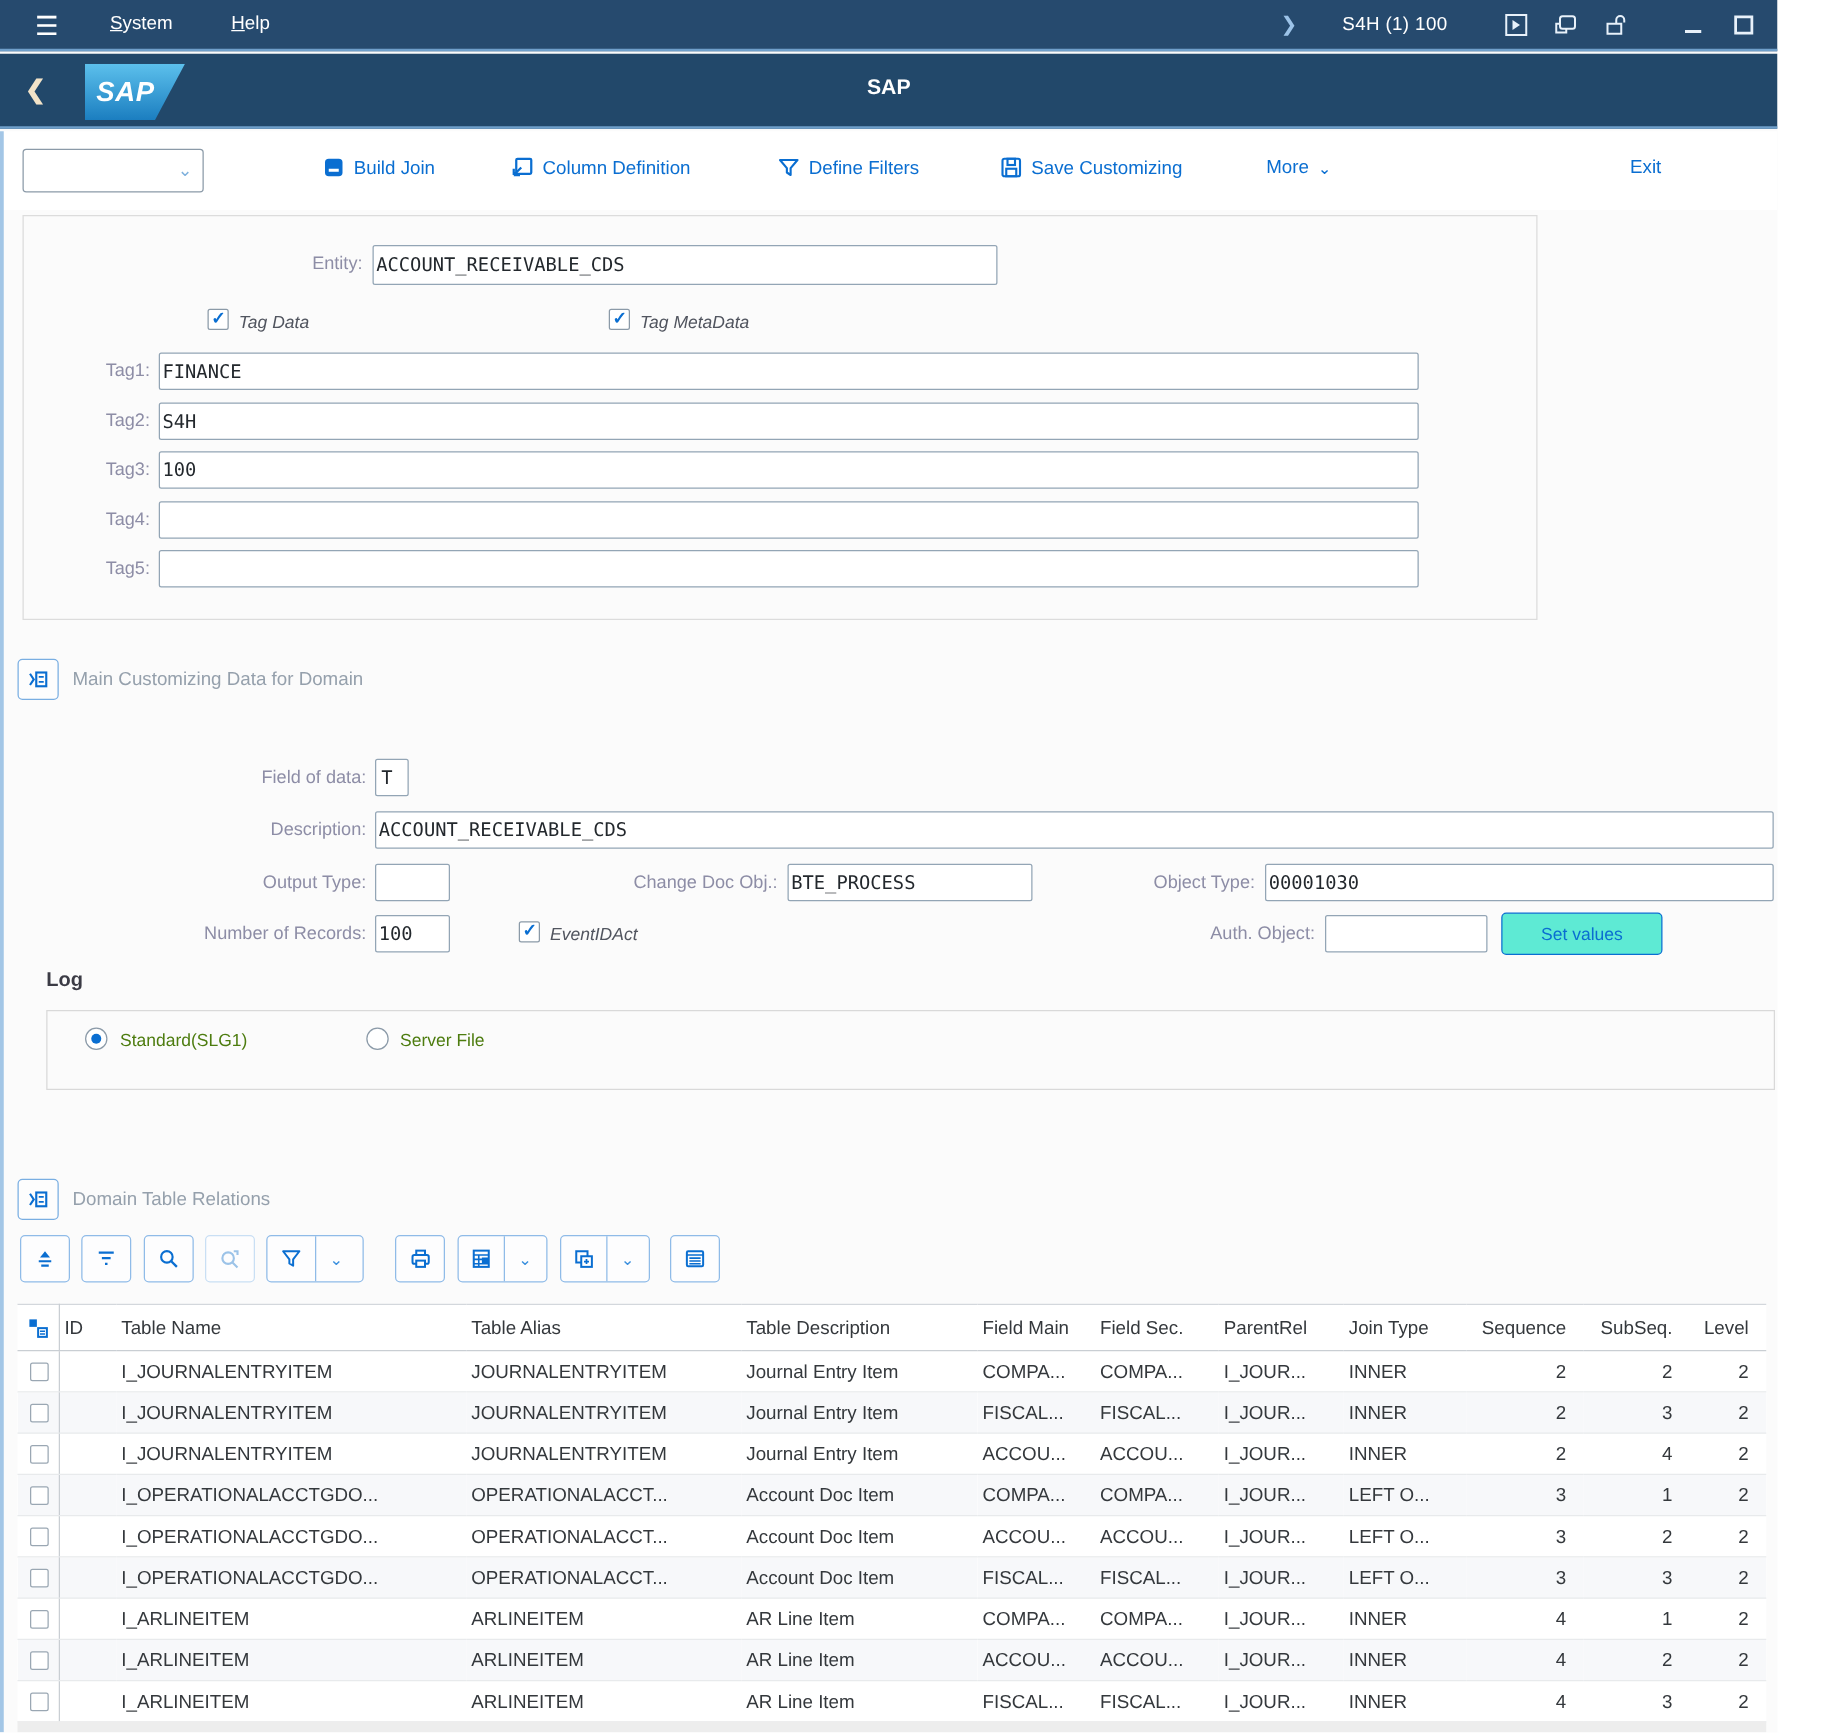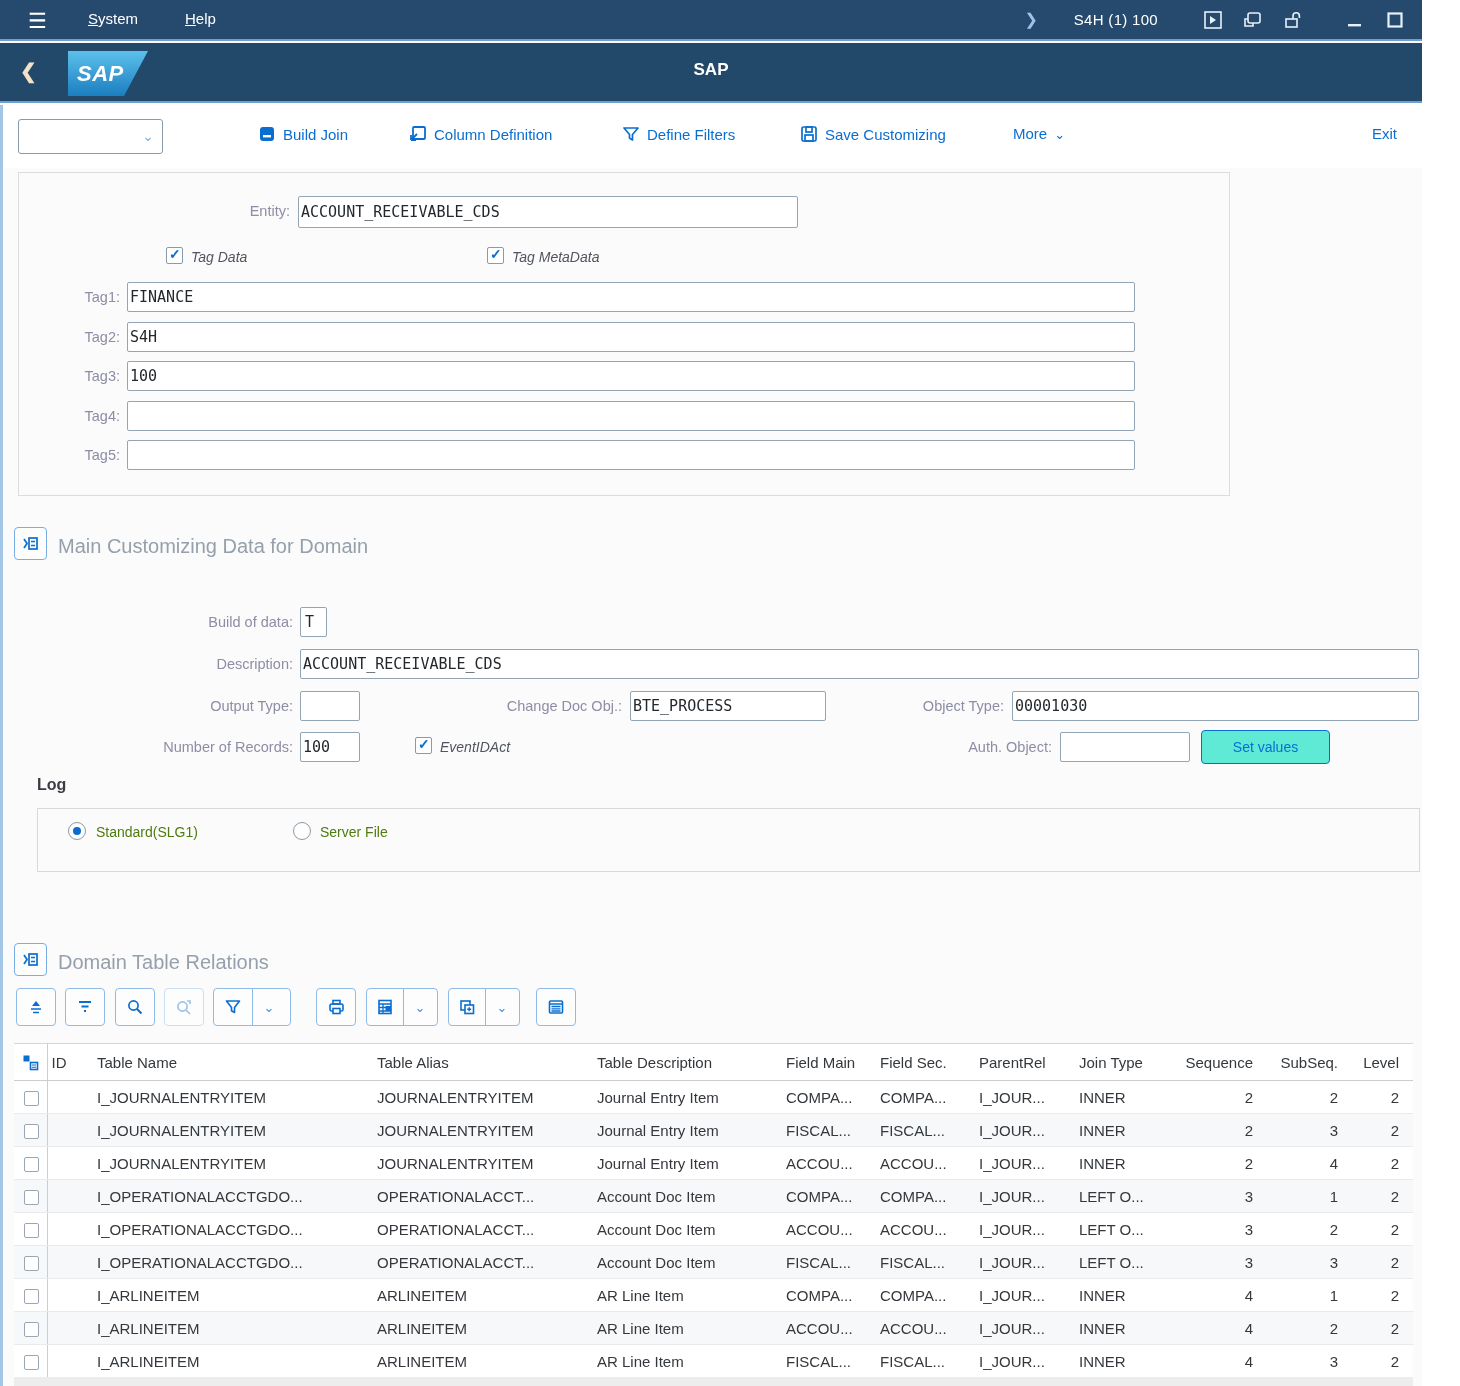--- a/index.html
+++ b/index.html
@@ -44,21 +44,21 @@
   .fld { position:absolute; border:1px solid #93a5b5; border-radius:2px; background:#ffffff; color:#23282d;
          font-family:"DejaVu Sans Mono", monospace; font-size:15px; padding:0 2px; outline:none; }
 
   .cbx { position:absolute; width:17px; height:17px; border:1px solid #8b9aa8; border-radius:2px; background:#fff; }
   .cbx.checked::after { content:"✓"; position:absolute; left:2px; top:-2px; color:#0a6ed1; font-size:14px; font-weight:bold; }
   .cblabel { position:absolute; color:#51555f; font-size:14px;font-style:italic; }
 
   
   .sec-ico { position:absolute; width:33px; height:33px; border:1px solid #79aee2; border-radius:4px; background:#fdfdfd;
              display:flex; align-items:center; justify-content:center; }
-  .sec-title { position:absolute; color:#95a0ac; font-size:20px; }
+  .sec-title { position:absolute; color:#95a0ac; font-size:15px; }
 
   .setvals { position:absolute; border:1px solid #0a6ed1; border-radius:4px; background:#5eead4; color:#0a6ed1;
              font-size:14px; display:flex; align-items:center; justify-content:center; }
 
   
   .log-title { position:absolute; left:37px; top:776px; color:#3b3b45; font-size:16px; font-weight:600; }
   .logbox { position:absolute; left:37px; top:808px; width:1383px; height:64px; border:1px solid #d9d9d9; }
   .radio { position:absolute; width:18px; height:18px; border:1px solid #8b9aa8; border-radius:50%; background:#fff; }
   .radio.checked::after { content:""; position:absolute; left:4px; top:4px; width:8px; height:8px; border-radius:50%; background:#0a6ed1; }
   .rlabel { position:absolute; color:#4d7c0f; font-size:14px; }
@@ -166,21 +166,21 @@
           <rect x="2" y="2" width="14" height="14" rx="1.5" fill="none" stroke="#0a6ed1" stroke-width="1.7"></rect>
           <rect x="6" y="2" width="6" height="5" fill="none" stroke="#0a6ed1" stroke-width="1.7"></rect>
           <rect x="5" y="10" width="8" height="6" fill="none" stroke="#0a6ed1" stroke-width="1.7"></rect>
         </svg>
       <span>Save Customizing</span>
     </div>
     <div class="tbtn" style="left:1013px">
       <span>More</span>
       <span style="font-size:13px;margin-top:-4px">⌄</span>
     </div>
-    <div class="tbtn" style="left:1372px">
+    <div class="tbtn" style="left:1304px">
       <span>Exit</span>
     </div>
   </div>
 
   <div class="left-edge"></div>
 
   <div class="groupbox"></div>
 
   <span class="flabel" style="left:180px;top:203px;width:110px">Entity:</span>
   <input class="fld" style="left: 298px; top: 196px; width: 500px; height: 32px;" readonly="" value="ACCOUNT_RECEIVABLE_CDS">
@@ -203,21 +203,21 @@
 
   <div class="sec-ico" style="left:14px;top:527px">
     <svg width="19" height="19" viewBox="0 0 19 19">
         <path d="M3 5 L6 9.5 L3 14" fill="none" stroke="#0a6ed1" stroke-width="1.7"></path>
         <rect x="8" y="4" width="8" height="11" fill="none" stroke="#0a6ed1" stroke-width="1.7"></rect>
         <path d="M10 7.5 H14 M10 11.5 H14" stroke="#0a6ed1" stroke-width="1.5"></path>
       </svg>
   </div>
   <span class="sec-title" style="left:58px;top:535px">Main Customizing Data for Domain</span>
 
-  <span class="flabel" style="left:140px;top:614px;width:153px">Build of data:</span>
+  <span class="flabel" style="left:140px;top:614px;width:153px">Field of data:</span>
   <input class="fld" style="left: 300px; top: 607px; width: 27px; height: 30px; padding: 0px 4px;" readonly="" value="T">
 
   <span class="flabel" style="left:140px;top:656px;width:153px">Description:</span>
   <input class="fld" style="left: 300px; top: 649px; width: 1119px; height: 30px;" readonly="" value="ACCOUNT_RECEIVABLE_CDS">
 
   <span class="flabel" style="left:140px;top:698px;width:153px">Output Type:</span>
   <input class="fld" style="left: 300px; top: 691px; width: 60px; height: 30px;" readonly="" value="">
   <span class="flabel" style="left:460px;top:698px;width:162px">Change Doc Obj.:</span>
   <input class="fld" style="left: 630px; top: 691px; width: 196px; height: 30px;" readonly="" value="BTE_PROCESS">
   <span class="flabel" style="left:880px;top:698px;width:124px">Object Type:</span>

